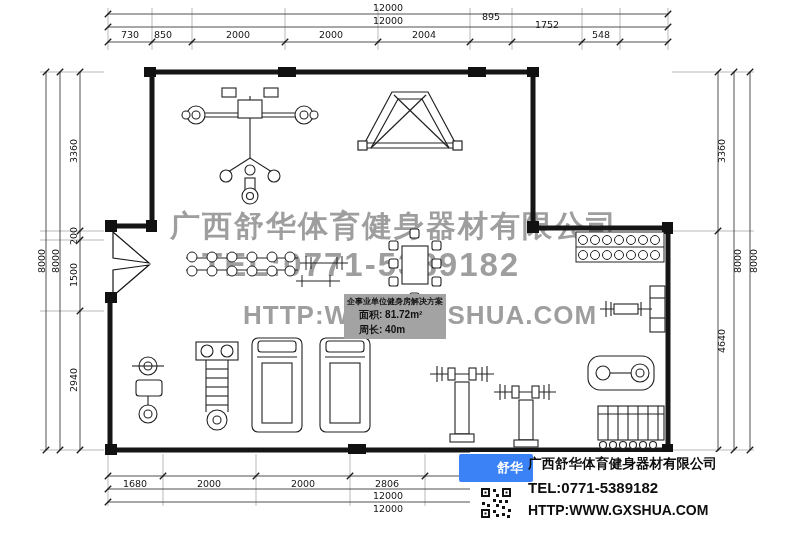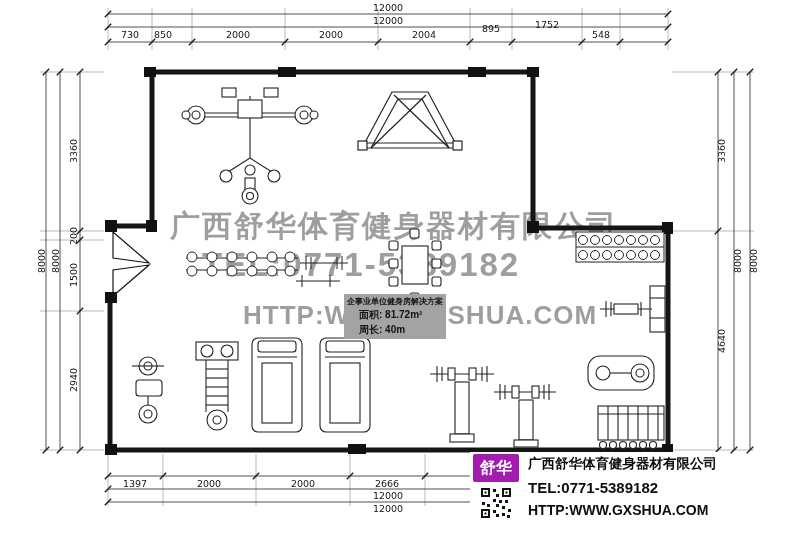--- a/index.html
+++ b/index.html
@@ -17,22 +17,22 @@
   .wm2{left:202px;top:246px;font-size:33px;letter-spacing:2px;}
   .wm3{left:243px;top:300px;font-size:26px;letter-spacing:1px;}
   
   .info-box{left:344px;top:294px;width:96px;background:#a3a3a3;color:#111;padding:2px 3px;}
   .info-title{font-size:8px;font-weight:700;white-space:nowrap;}
   .info-line{font-size:10px;font-weight:700;padding-left:12px;white-space:nowrap;margin-top:1px;}
   
   .logo-block{left:470px;top:452px;width:256px;height:80px;background:#fff;display:flex;
               align-items:flex-start;z-index:5;}
   .logo-left{width:52px;display:flex;flex-direction:column;align-items:center;padding-top:2px;}
-  .logo-mark{width:46px;height:28px;background:#a21caf;color:#fff;font-size:16px;font-weight:700;
-             display:flex;align-items:center;justify-content:center;border-radius:2px;}
+  .logo-mark{width:46px;height:28px;background:#3b82f6;color:#fff;font-size:13px;font-weight:700;
+             display:flex;align-items:center;justify-content:center;border-radius:2px;padding-left:28px;}
   .logo-texts{flex:1;padding:3px 0 0 6px;color:#0d0d0d;}
   .logo-company{font-size:13.5px;font-weight:700;white-space:nowrap;}
   .logo-tel{font-size:15px;font-weight:700;margin-top:6px;white-space:nowrap;}
   .logo-url{font-size:14px;font-weight:700;margin-top:6px;white-space:nowrap;}
 </style>
 </head>
 <body>
 
 <div class="canvas">
 
@@ -351,40 +351,40 @@
     </g>
   </svg>
 
   <div class="dlabel" style="left:388px;top:3px">12000</div>
   <div class="dlabel" style="left:388px;top:16px">12000</div>
   <div class="dlabel" style="left:130px;top:30px">730</div>
   <div class="dlabel" style="left:163px;top:30px">850</div>
   <div class="dlabel" style="left:238px;top:30px">2000</div>
   <div class="dlabel" style="left:331px;top:30px">2000</div>
   <div class="dlabel" style="left:424px;top:30px">2004</div>
-  <div class="dlabel" style="left:491px;top:24px">895</div>
+  <div class="dlabel" style="left:491px;top:12px">895</div>
   <div class="dlabel" style="left:547px;top:20px">1752</div>
   <div class="dlabel" style="left:601px;top:30px">548</div>
 
   <div class="dlabel rot" style="left:42px;top:261px">8000</div>
   <div class="dlabel rot" style="left:56px;top:261px">8000</div>
   <div class="dlabel rot" style="left:74px;top:151px">3360</div>
   <div class="dlabel rot" style="left:74px;top:236px">200</div>
   <div class="dlabel rot" style="left:74px;top:275px">1500</div>
   <div class="dlabel rot" style="left:74px;top:380px">2940</div>
 
   <div class="dlabel rot" style="left:722px;top:151px">3360</div>
   <div class="dlabel rot" style="left:722px;top:341px">4640</div>
   <div class="dlabel rot" style="left:738px;top:261px">8000</div>
   <div class="dlabel rot" style="left:754px;top:261px">8000</div>
 
-  <div class="dlabel" style="left:135px;top:479px">1397</div>
+  <div class="dlabel" style="left:135px;top:479px">1680</div>
   <div class="dlabel" style="left:209px;top:479px">2000</div>
   <div class="dlabel" style="left:303px;top:479px">2000</div>
-  <div class="dlabel" style="left:387px;top:479px">2666</div>
+  <div class="dlabel" style="left:387px;top:479px">2806</div>
   <div class="dlabel" style="left:388px;top:491px">12000</div>
   <div class="dlabel" style="left:388px;top:504px">12000</div>
 
   <div class="info-box">
     <div class="info-title">企事业单位健身房解决方案</div>
     <div class="info-line">面积: 81.72m²</div>
     <div class="info-line">周长: 40m</div>
   </div>
 
   <div class="logo-block">

